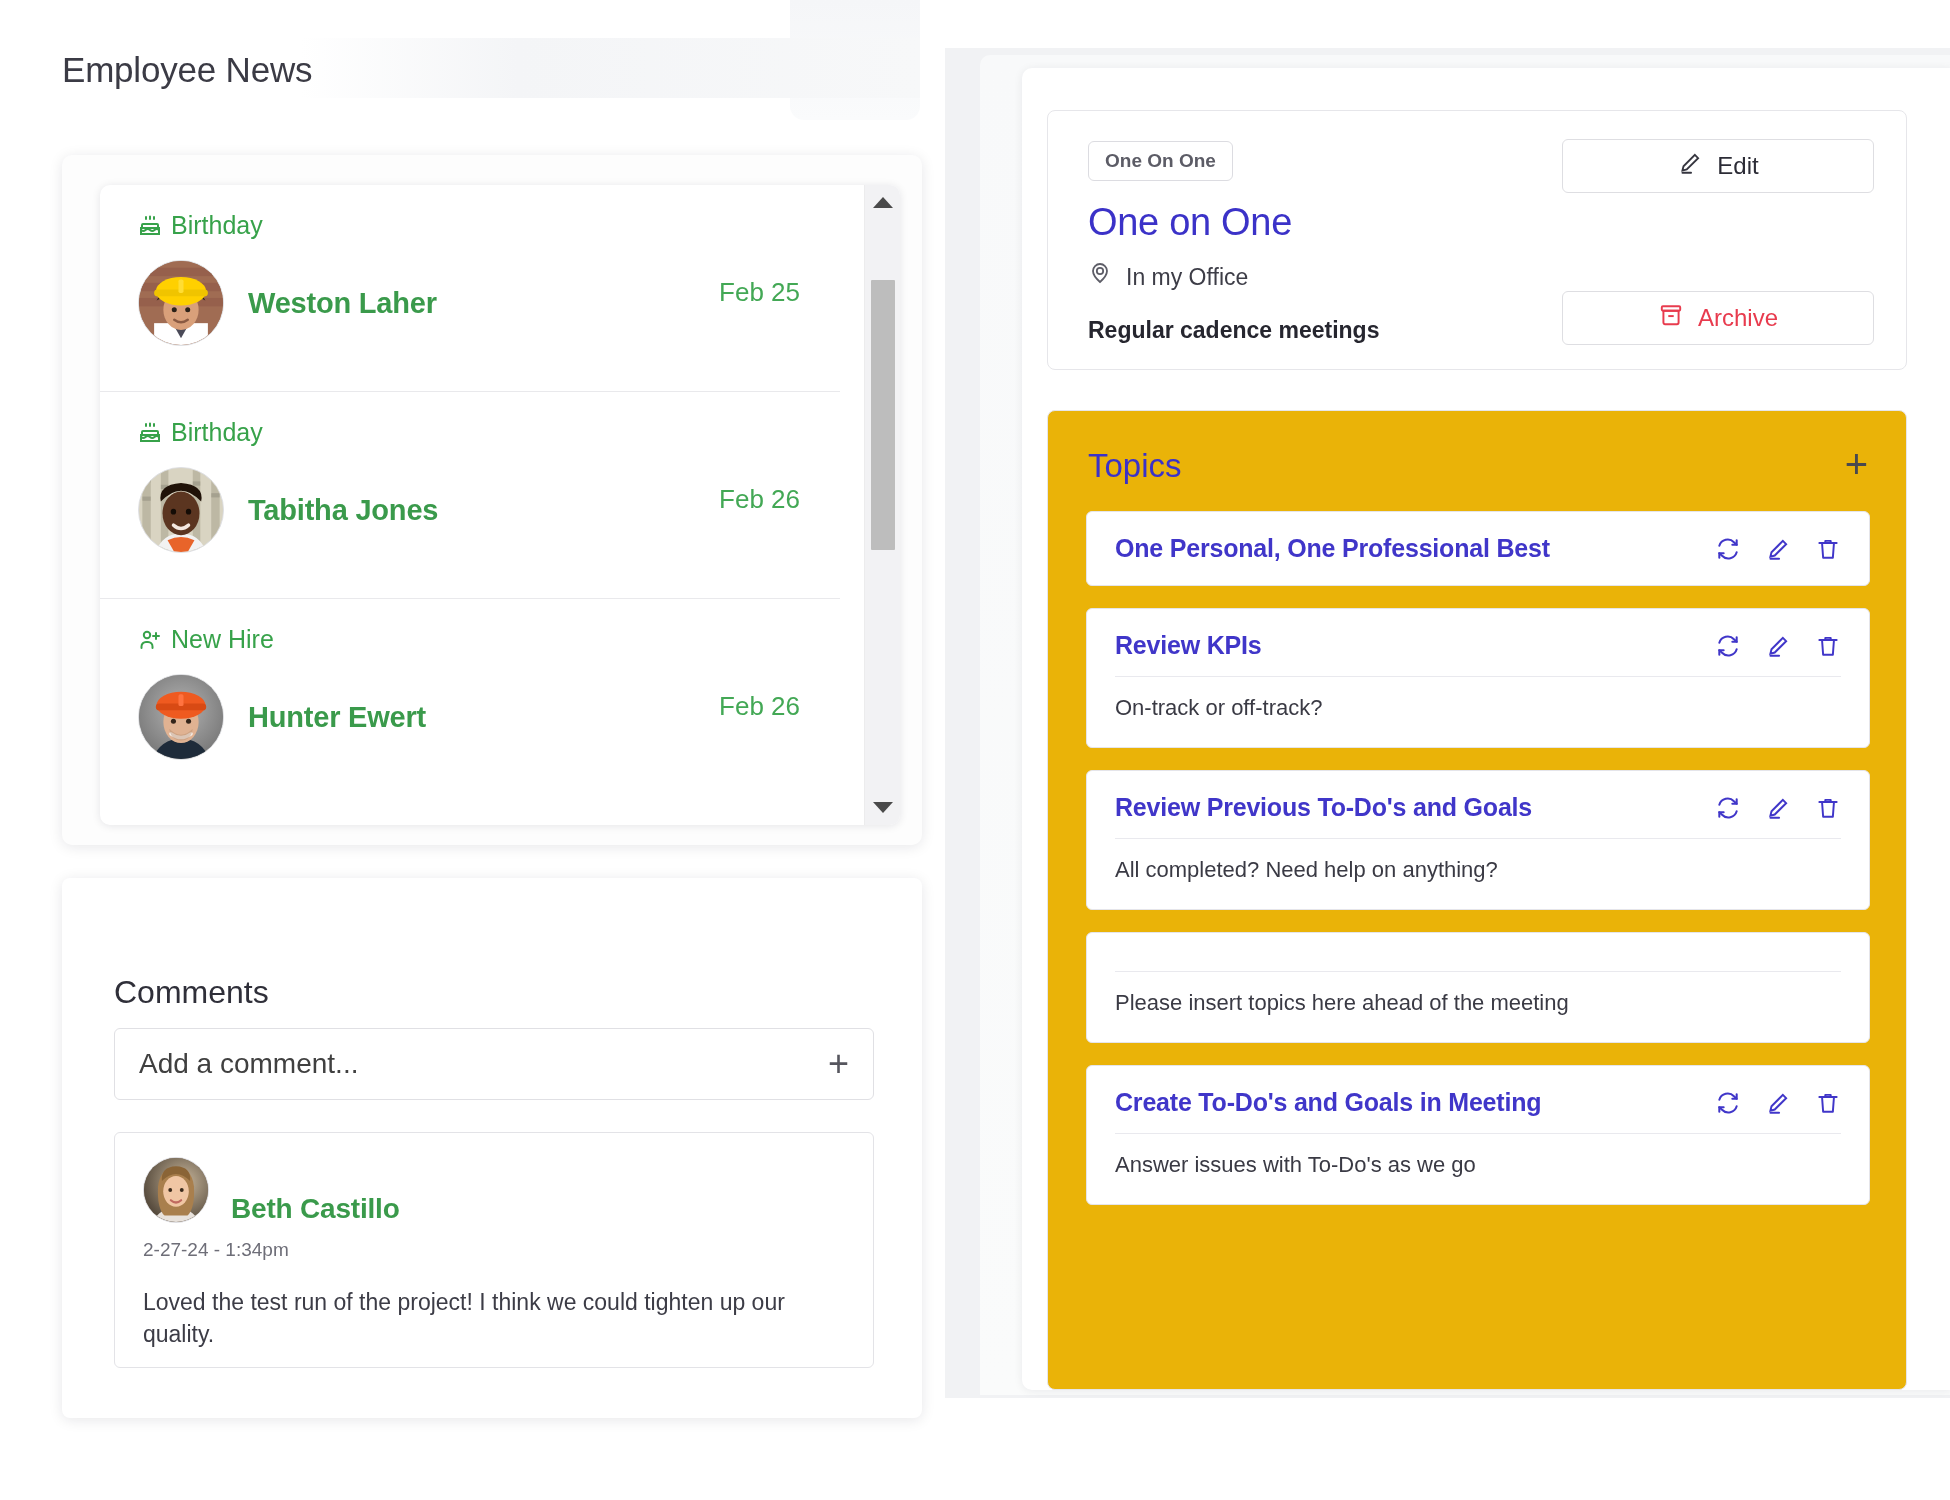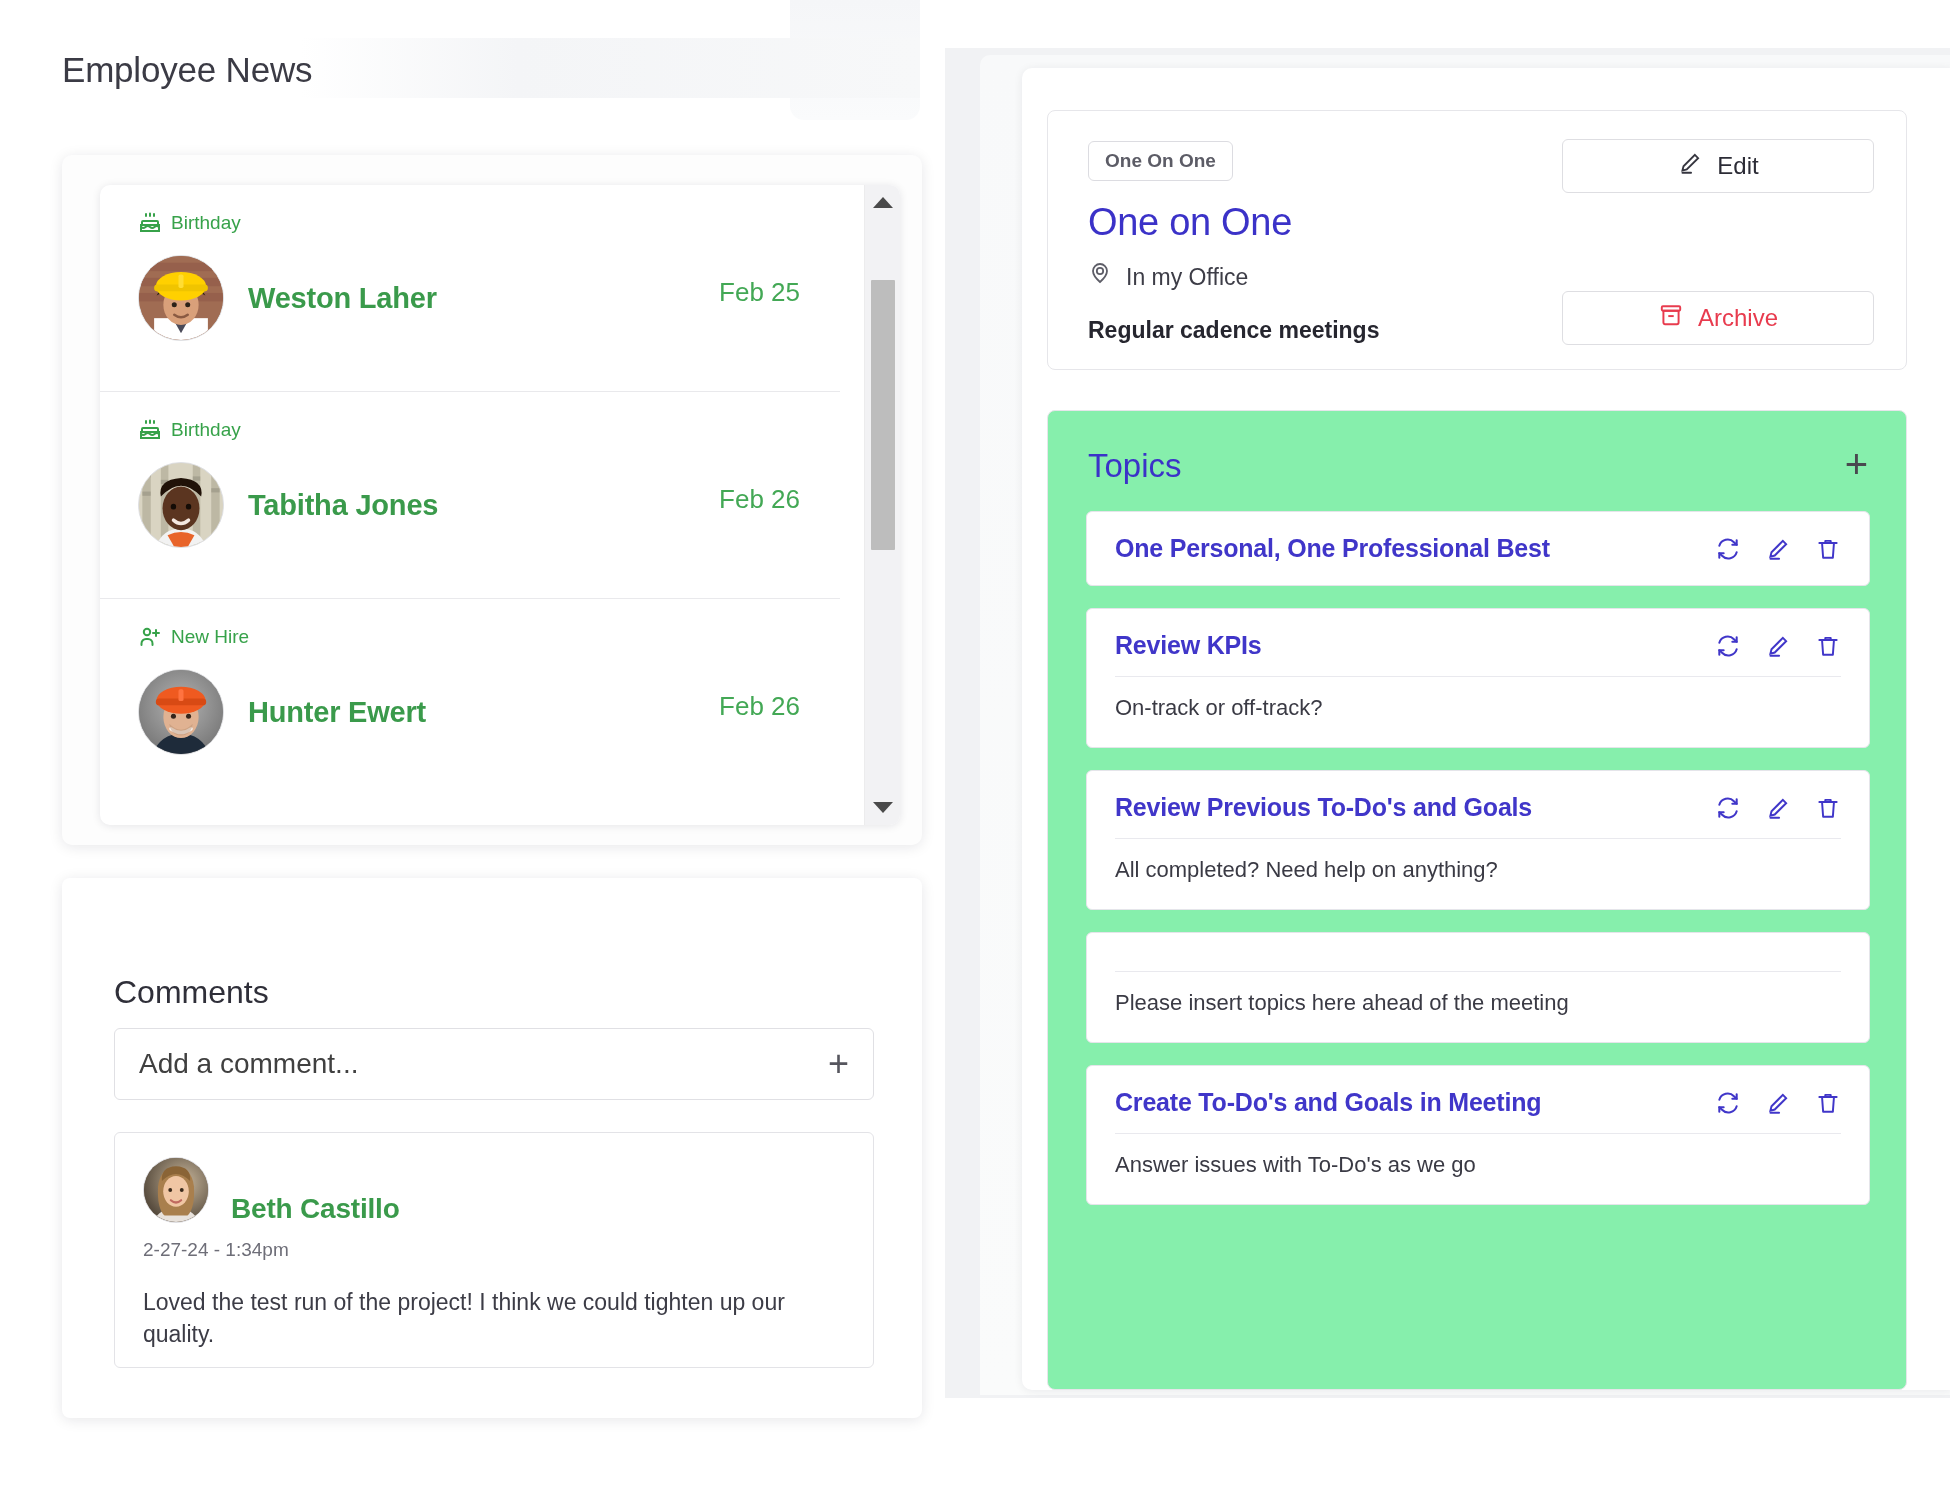--- a/index.html
+++ b/index.html
@@ -82,21 +82,21 @@
     height: 207px;
     border-bottom: 1px solid #e9e9ec;
     padding: 26px 0 0 38px;
   }
   .news-row:last-child { border-bottom: none; }
   .news-badge {
     display: flex;
     align-items: center;
     gap: 9px;
     color: #37a24a;
-    font-size: 19px;
+    font-size: 25px;
     font-weight: 500;
   }
   .badge-ico { display:inline-block; width: 24px; height: 24px; }
   .news-person {
     display: flex;
     align-items: center;
     margin-top: 20px;
   }
   .avatar {
     width: 86px;
@@ -343,21 +343,21 @@
   .action-btn.copy   { top: 104px; }
   .action-btn.archive{ top: 180px; color: #e83b4e; }
 
   
   .topics-card {
     position: absolute;
     left: 1047px;
     top: 410px;
     width: 860px;
     height: 980px;
-    background: #86efac;
+    background: #eab308;
     border: 1px solid #e6e6ea;
     border-radius: 8px;
   }
   .topics-head {
     position: absolute;
     left: 40px;
     top: 36px;
     font-size: 33px;
     color: #3b32c8;
     font-weight: 400;

